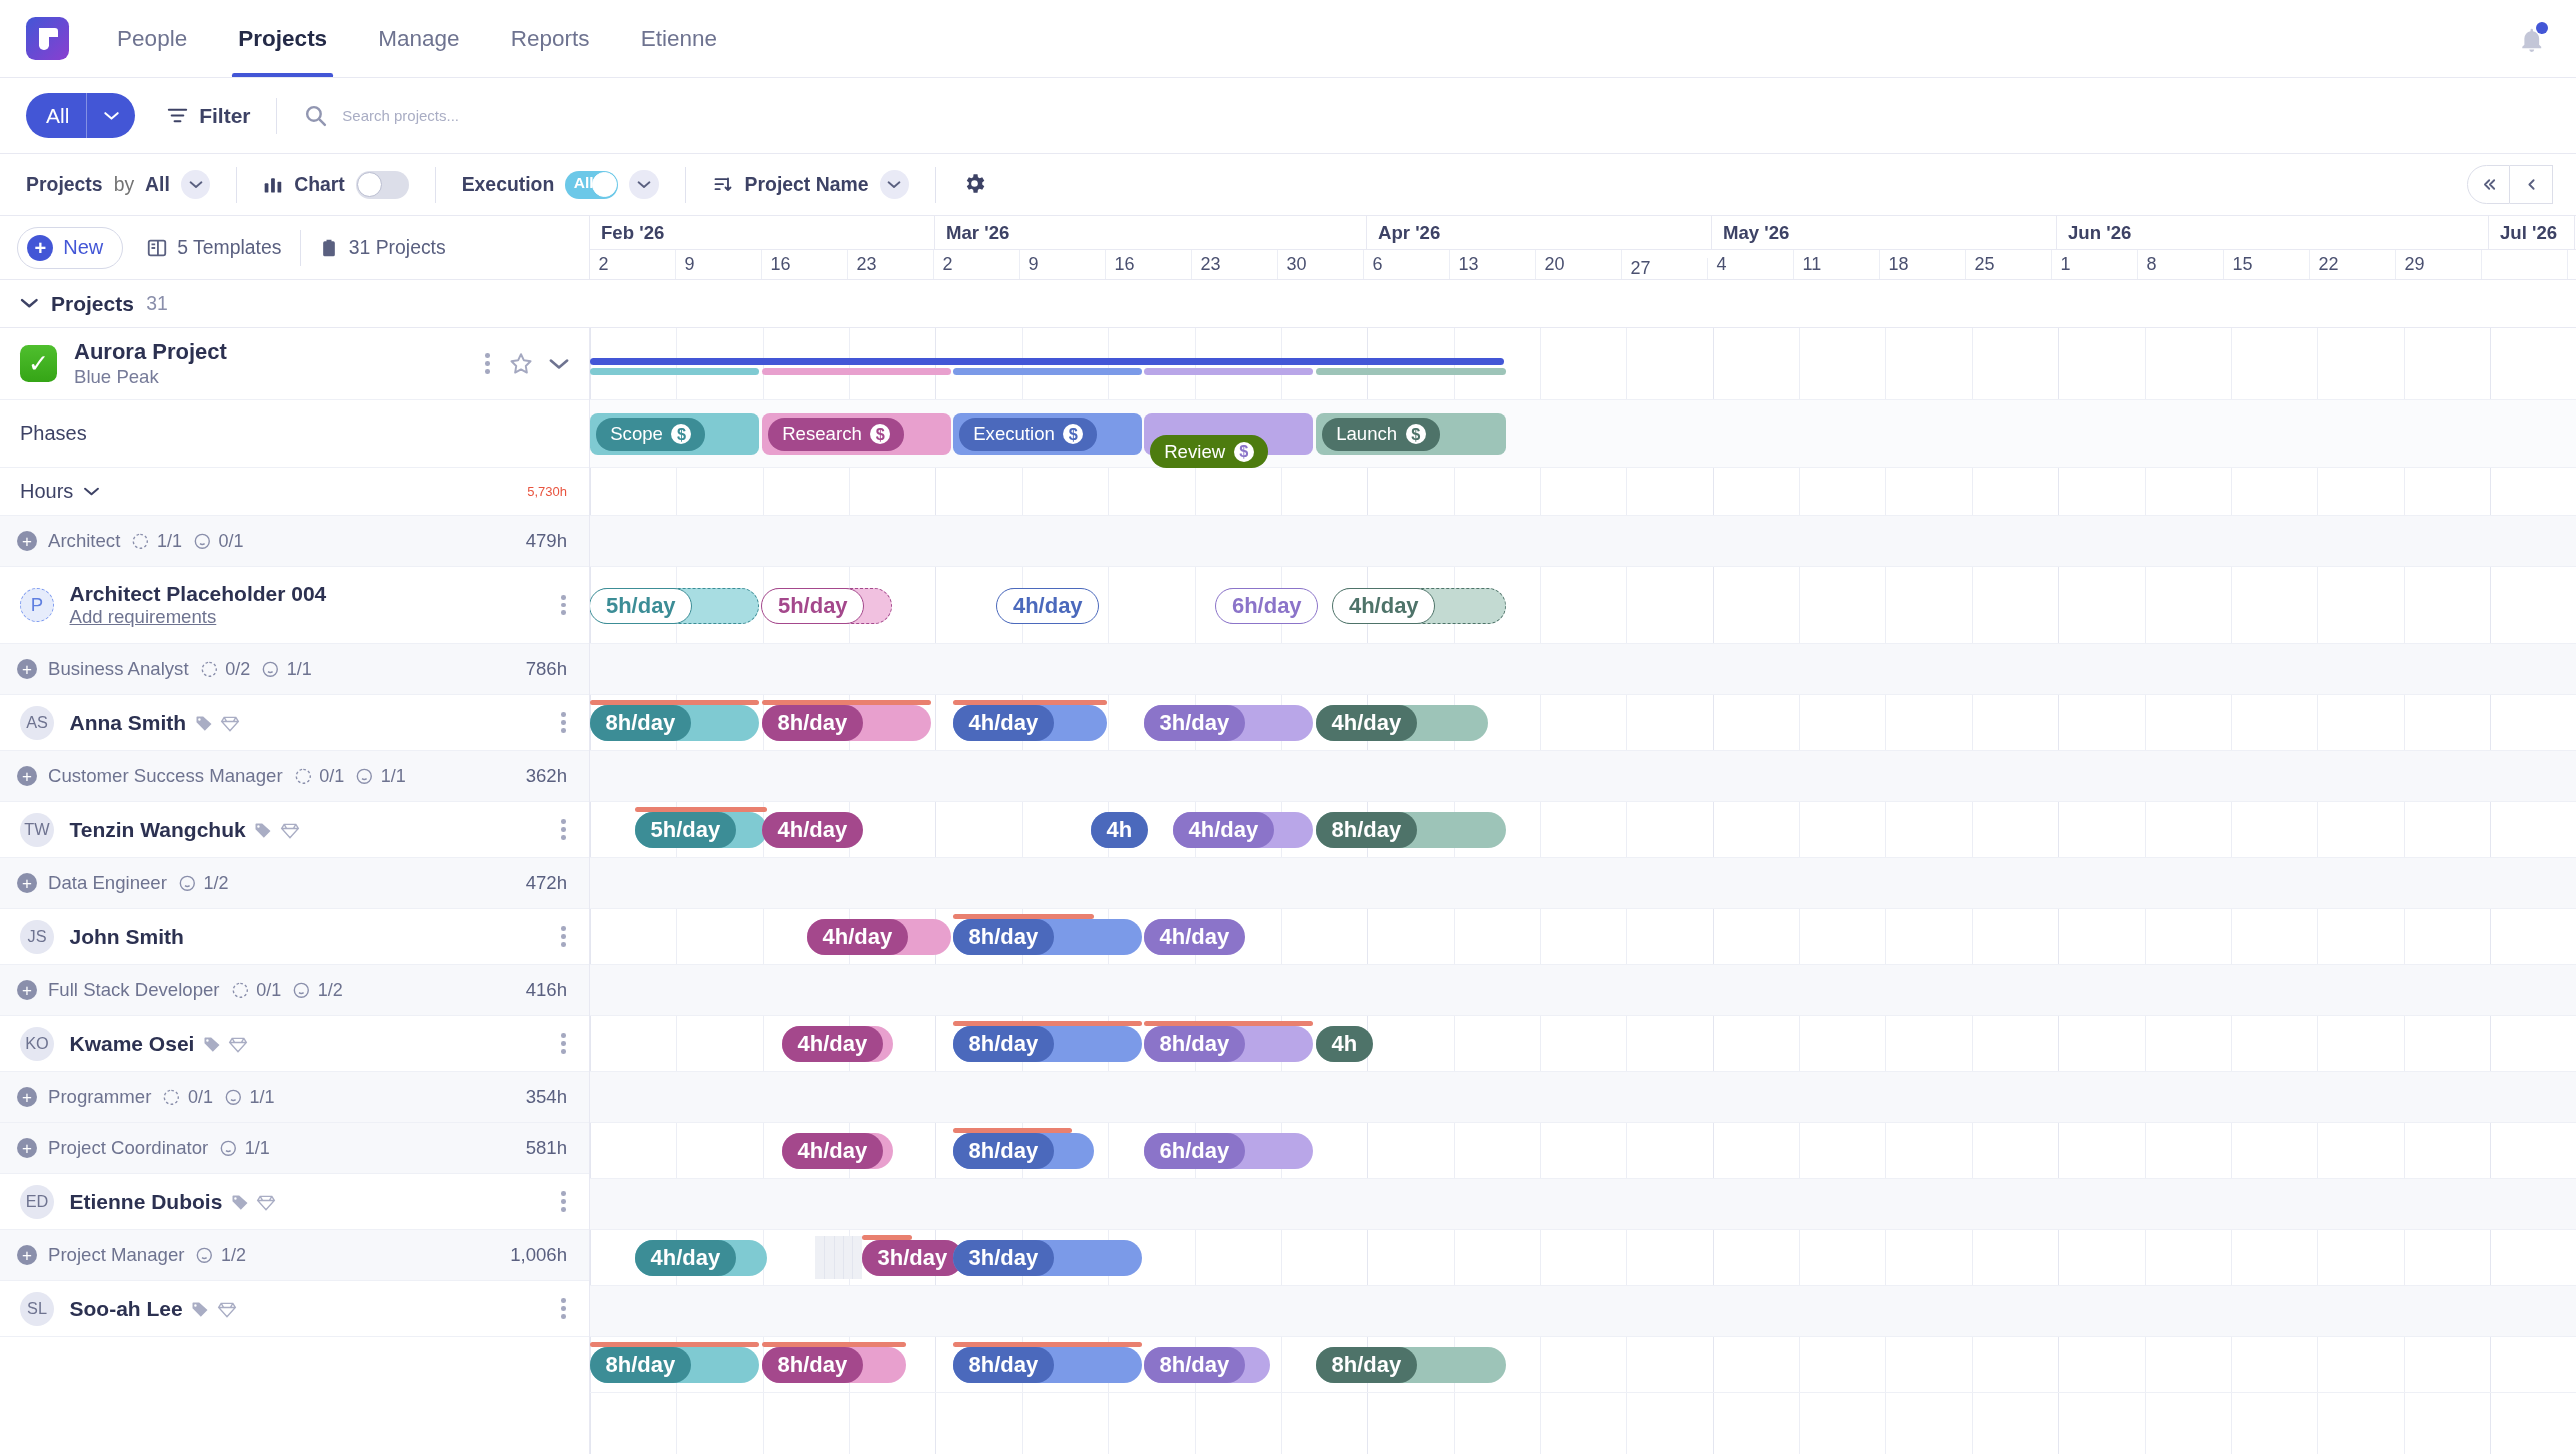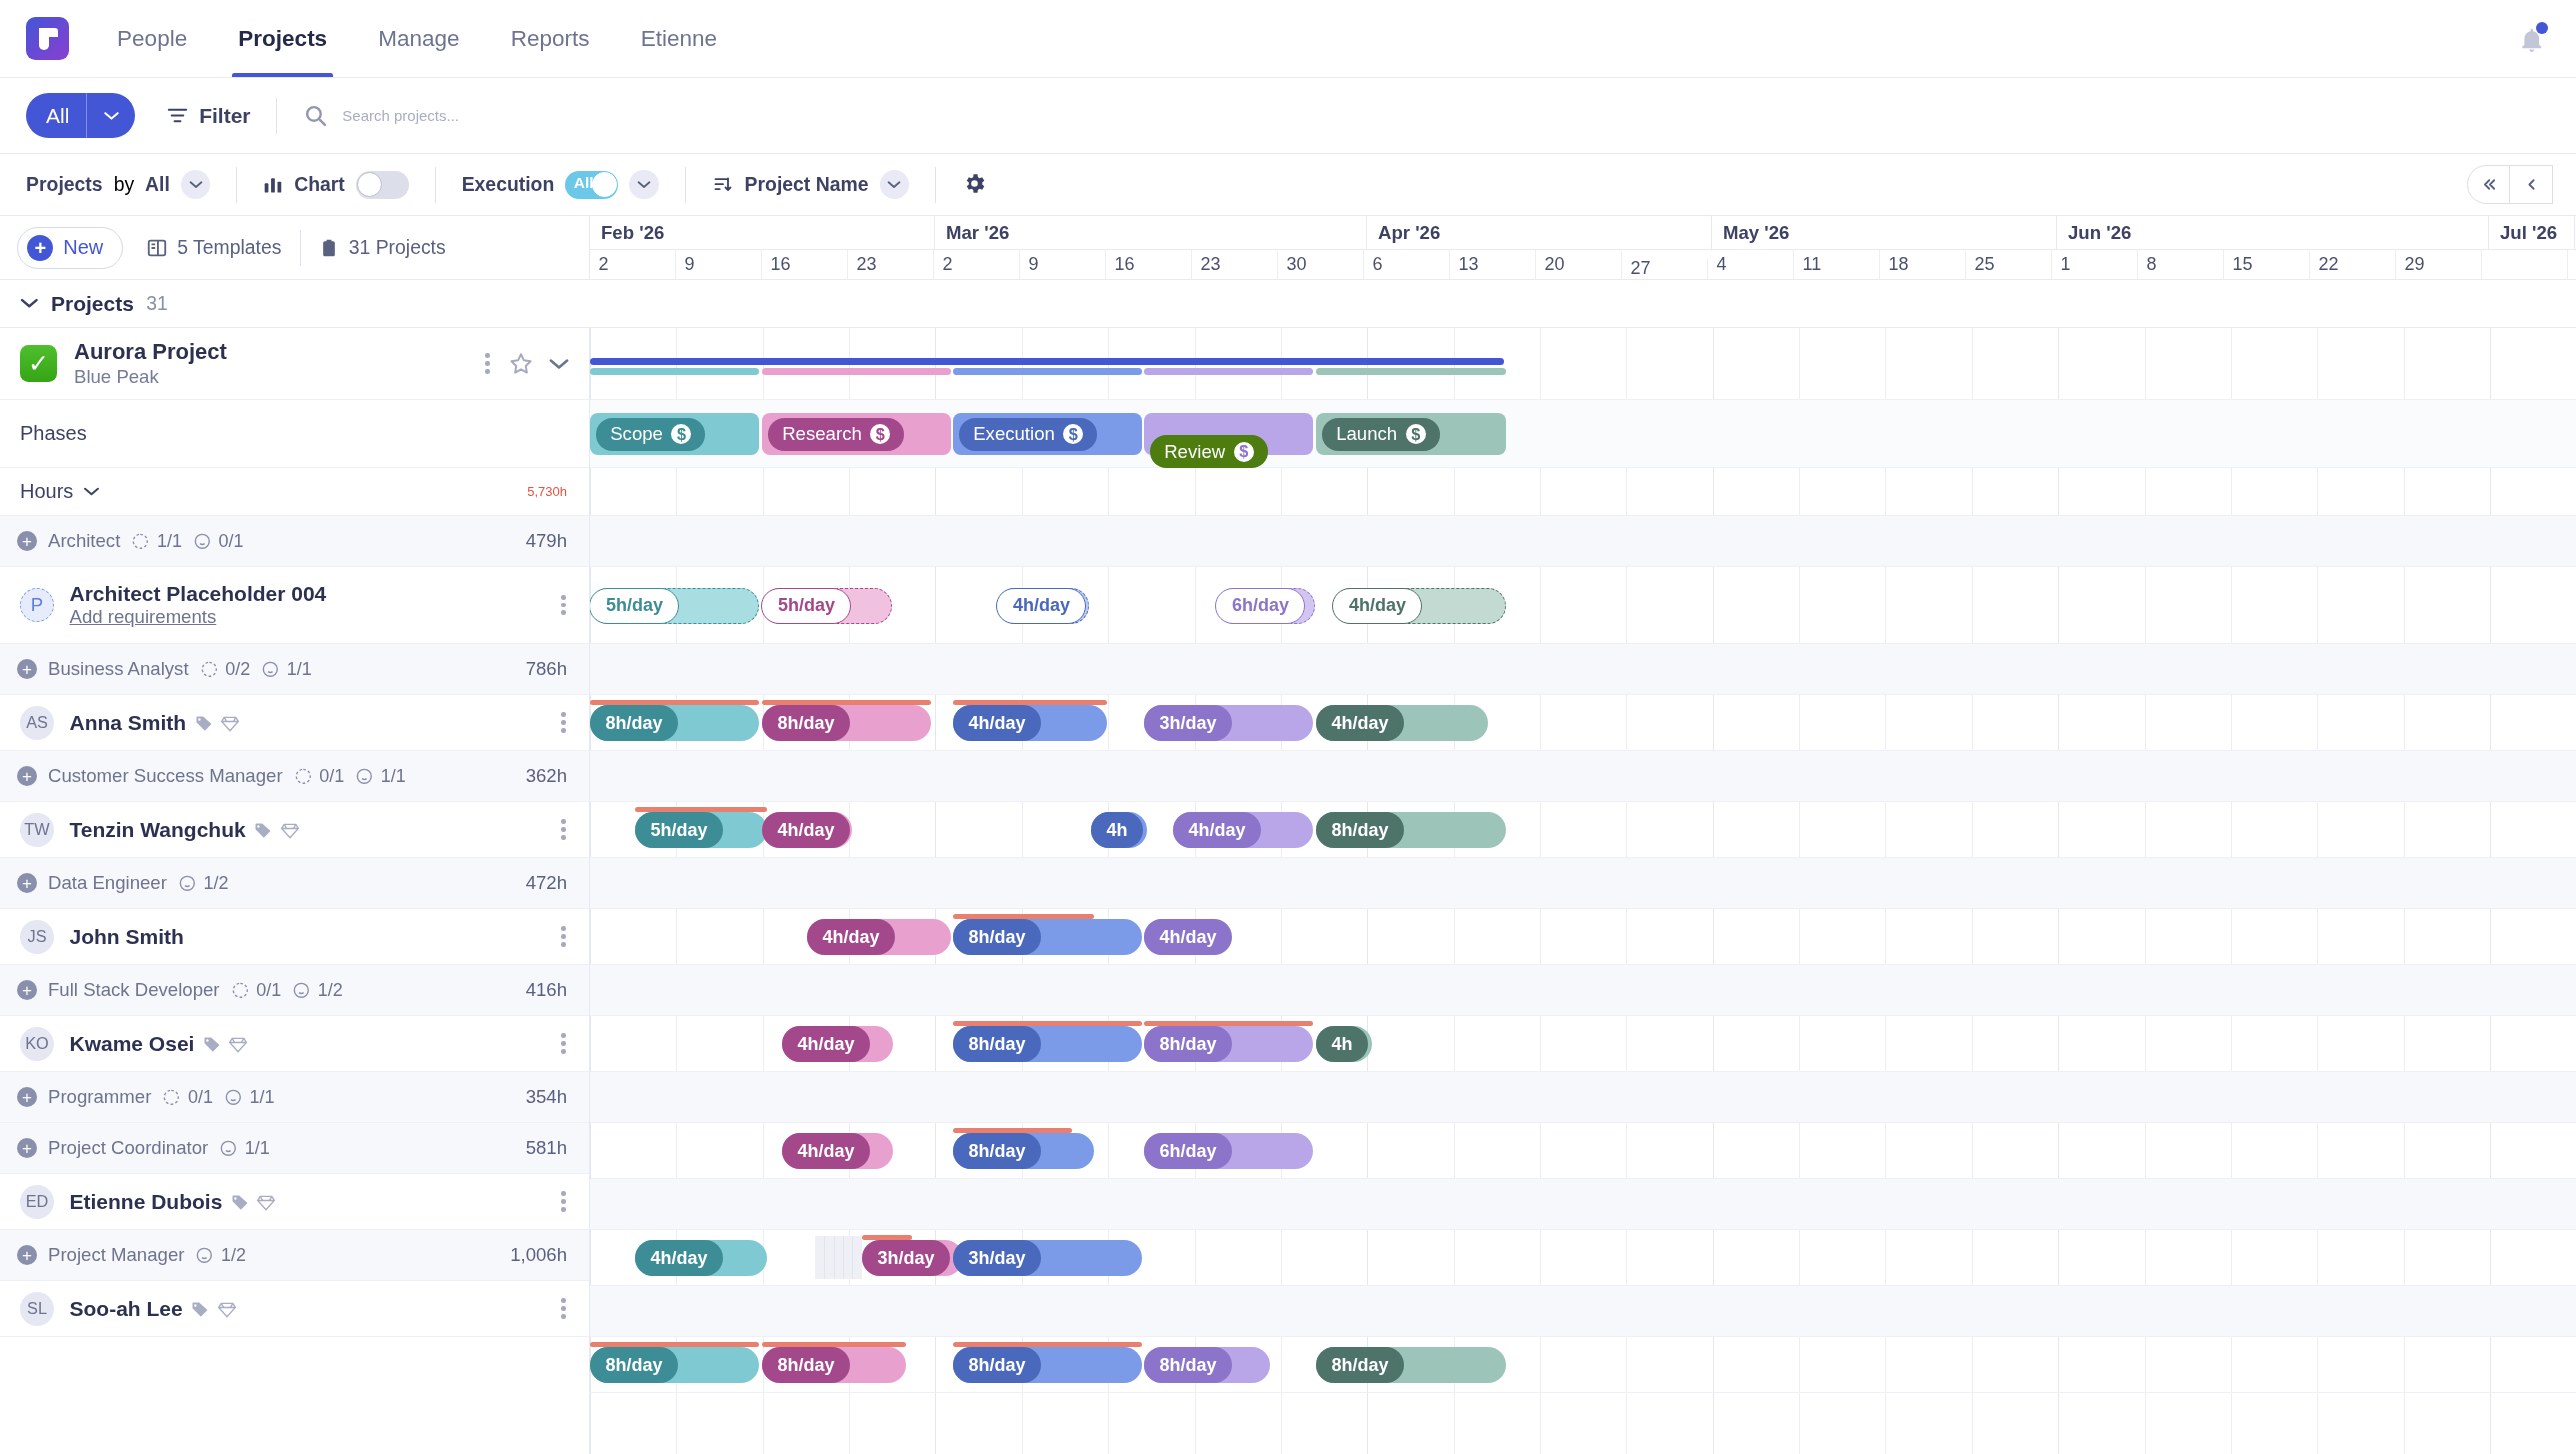--- a/index.html
+++ b/index.html
@@ -72,21 +72,21 @@
     background: transparent; width: 466px; font-family: inherit;
   }
   .search-input::placeholder { color: #a9adc4; }
 
   
   .optbar {
     height: 62px; border-bottom: 0.8px solid #e8e9f2;
     display: flex; align-items: center; padding: 0 23px; gap: 0;
   }
   .opt { display: flex; align-items: center; gap: 11px; font-size: 19.4px; font-weight: 700; color: #3d4265; cursor: pointer; }
-  .opt .muted { color: #000000; font-weight: 400; }
+  .opt .muted { color: #737373; font-weight: 400; }
   .caret-circle {
     width: 29.5px; height: 29.5px; border-radius: 50%; background: #e9eaf6;
     display: flex; align-items: center; justify-content: center; cursor: pointer;
   }
   .toggle {
     width: 53px; height: 28px; border-radius: 14px; background: #dcdee9;
     position: relative; cursor: pointer; flex: none;
   }
   .toggle .knob {
     position: absolute; left: 1.6px; top: 1.6px; width: 25px; height: 25px;
@@ -194,21 +194,21 @@
   .gridline { position:absolute; top:0; bottom:0; width:0.8px; background:#eceef5; }
   .gridline.month { background:#e4e6f0; }
 
   .trow { position: relative; border-bottom: 0.8px solid #eef0f6; }
   .bar {
     position:absolute; border-radius: 775px; display:flex; align-items:center;
     height: 36px;
   }
   .bar .pill {
     height: 36px; border-radius: 775px; display:flex; align-items:center;
-    padding: 0 15.5px; font-size: 18px; color:#fff; font-weight: 600; white-space: nowrap;
+    padding: 0 15.5px; font-size: 22px; color:#fff; font-weight: 600; white-space: nowrap;
   }
   .bar.dashed { background: transparent; border: 1.6px dashed; }
   .bar.dashed .pill { background:#fff; border:1.6px solid; font-weight:600; margin-left:-1.6px; }
   .ovl { position:absolute; left:0; height: 5.4px; top:-5.4px; background:#e9806f; border-radius: 3.1px; }
 
   .phasebar { position:absolute; height: 42px; border-radius: 7.8px; display:flex; align-items:center; }
   .phasebar .plab {
     height: 33px; margin-left: 6.2px; border-radius: 16.3px; display:flex; align-items:center;
     gap: 8.5px; padding: 0 14px; font-size: 18.6px; color:#fff;
   }

